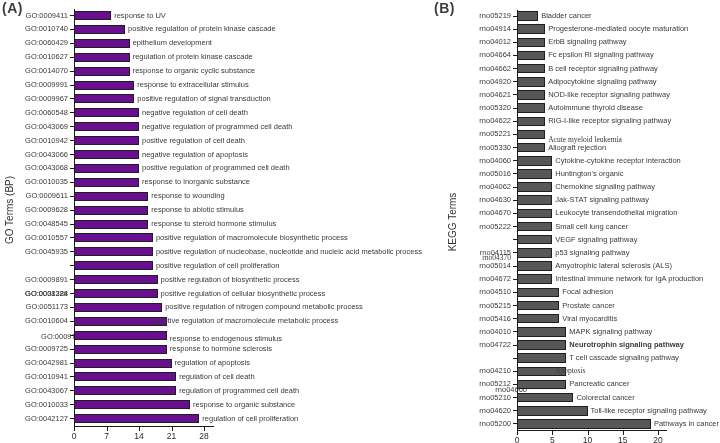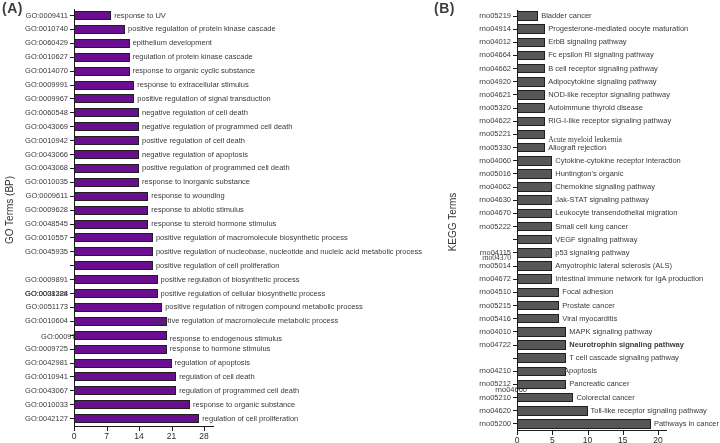--- a/index.html
+++ b/index.html
@@ -135,21 +135,21 @@
         <div class="cat-tick" style="left: 70px; width: 4px; top: 320.8px;"></div>
         <div class="bar" style="left: 74px; width: 92.86px; top: 316.8px; height: 9px; background: rgb(106, 14, 144);"></div>
         <div class="bar-label" style="left: 154px; top: 317.3px;">positive regulation of macromolecule metabolic process</div>
         <div class="cat-id" style="left: 0px; width: 68px; top: 333px; margin-left: 16px;">GO:0009719</div>
         <div class="cat-tick" style="left: 70px; width: 4px; top: 334.7px;"></div>
         <div class="bar" style="left: 74px; width: 92.86px; top: 330.7px; height: 9px; background: rgb(106, 14, 144);"></div>
         <div class="bar-label" style="left: 169.86px; top: 315px; margin-top: 20px;">response to endogenous stimulus</div>
         <div class="cat-id" style="left: 0px; width: 68px; top: 345.1px;">GO:0009725</div>
         <div class="cat-tick" style="left: 70px; width: 4px; top: 348.6px;"></div>
         <div class="bar" style="left: 74px; width: 92.86px; top: 344.6px; height: 9px; background: rgb(106, 14, 144);"></div>
-        <div class="bar-label" style="left: 169.86px; top: 345.1px;">response to hormone stimulus</div>
+        <div class="bar-label" style="left: 169.86px; top: 345.1px;">response to hormone sclerosis</div>
         <div class="cat-id" style="left: 0px; width: 68px; top: 359px;">GO:0042981</div>
         <div class="cat-tick" style="left: 70px; width: 4px; top: 362.5px;"></div>
         <div class="bar" style="left: 74px; width: 97.503px; top: 358.5px; height: 9px; background: rgb(106, 14, 144);"></div>
         <div class="bar-label" style="left: 174.503px; top: 359px;">regulation of apoptosis</div>
         <div class="cat-id" style="left: 0px; width: 68px; top: 372.9px;">GO:0010941</div>
         <div class="cat-tick" style="left: 70px; width: 4px; top: 376.4px;"></div>
         <div class="bar" style="left: 74px; width: 102.146px; top: 372.4px; height: 9px; background: rgb(106, 14, 144);"></div>
         <div class="bar-label" style="left: 179.146px; top: 372.9px;">regulation of cell death</div>
         <div class="cat-id" style="left: 0px; width: 68px; top: 386.8px;">GO:0043067</div>
         <div class="cat-tick" style="left: 70px; width: 4px; top: 390.3px;"></div>
@@ -286,21 +286,21 @@
         <div class="cat-tick" style="left: 81px; width: 4px; top: 344.5px;"></div>
         <div class="bar" style="left: 85px; width: 49.35px; top: 340.25px; height: 9.5px; background: rgb(87, 87, 90);"></div>
         <div class="bar-label" style="left: 137.35px; top: 341px; font-weight: bold;">Neurotrophin signaling pathway</div>
         <div class="cat-id" style="left: 16px; width: 79px; top: 354.16px; margin-top: 32px;">rno04660</div>
         <div class="cat-tick" style="left: 81px; width: 4px; top: 357.66px;"></div>
         <div class="bar" style="left: 85px; width: 49.35px; top: 353.41px; height: 9.5px; background: rgb(87, 87, 90);"></div>
         <div class="bar-label" style="left: 137.35px; top: 354.16px;">T cell cascade signaling pathway</div>
         <div class="cat-id" style="left: 0px; width: 79px; top: 367.32px;">rno04210</div>
         <div class="cat-tick" style="left: 81px; width: 4px; top: 370.82px;"></div>
         <div class="bar" style="left: 85px; width: 49.35px; top: 366.57px; height: 9.5px; background: rgb(87, 87, 90);"></div>
-        <div class="bar-label" style="left: 132px; top: 367.32px;">Apoptosis</div>
+        <div class="bar-label" style="left: 123px; top: 367.32px; font-family: Liberation Serif, serif;">Apoptosis</div>
         <div class="cat-id" style="left: 0px; width: 79px; top: 380.48px;">rno05212</div>
         <div class="cat-tick" style="left: 81px; width: 4px; top: 383.98px;"></div>
         <div class="bar" style="left: 85px; width: 49.35px; top: 379.73px; height: 9.5px; background: rgb(87, 87, 90);"></div>
         <div class="bar-label" style="left: 137.35px; top: 380.48px;">Pancreatic cancer</div>
         <div class="cat-id" style="left: 0px; width: 79px; top: 393.64px;">rno05210</div>
         <div class="cat-tick" style="left: 81px; width: 4px; top: 397.14px;"></div>
         <div class="bar" style="left: 85px; width: 56.4px; top: 392.89px; height: 9.5px; background: rgb(87, 87, 90);"></div>
         <div class="bar-label" style="left: 144.4px; top: 393.64px;">Colorectal cancer</div>
         <div class="cat-id" style="left: 0px; width: 79px; top: 406.8px;">rno04620</div>
         <div class="cat-tick" style="left: 81px; width: 4px; top: 410.3px;"></div>

